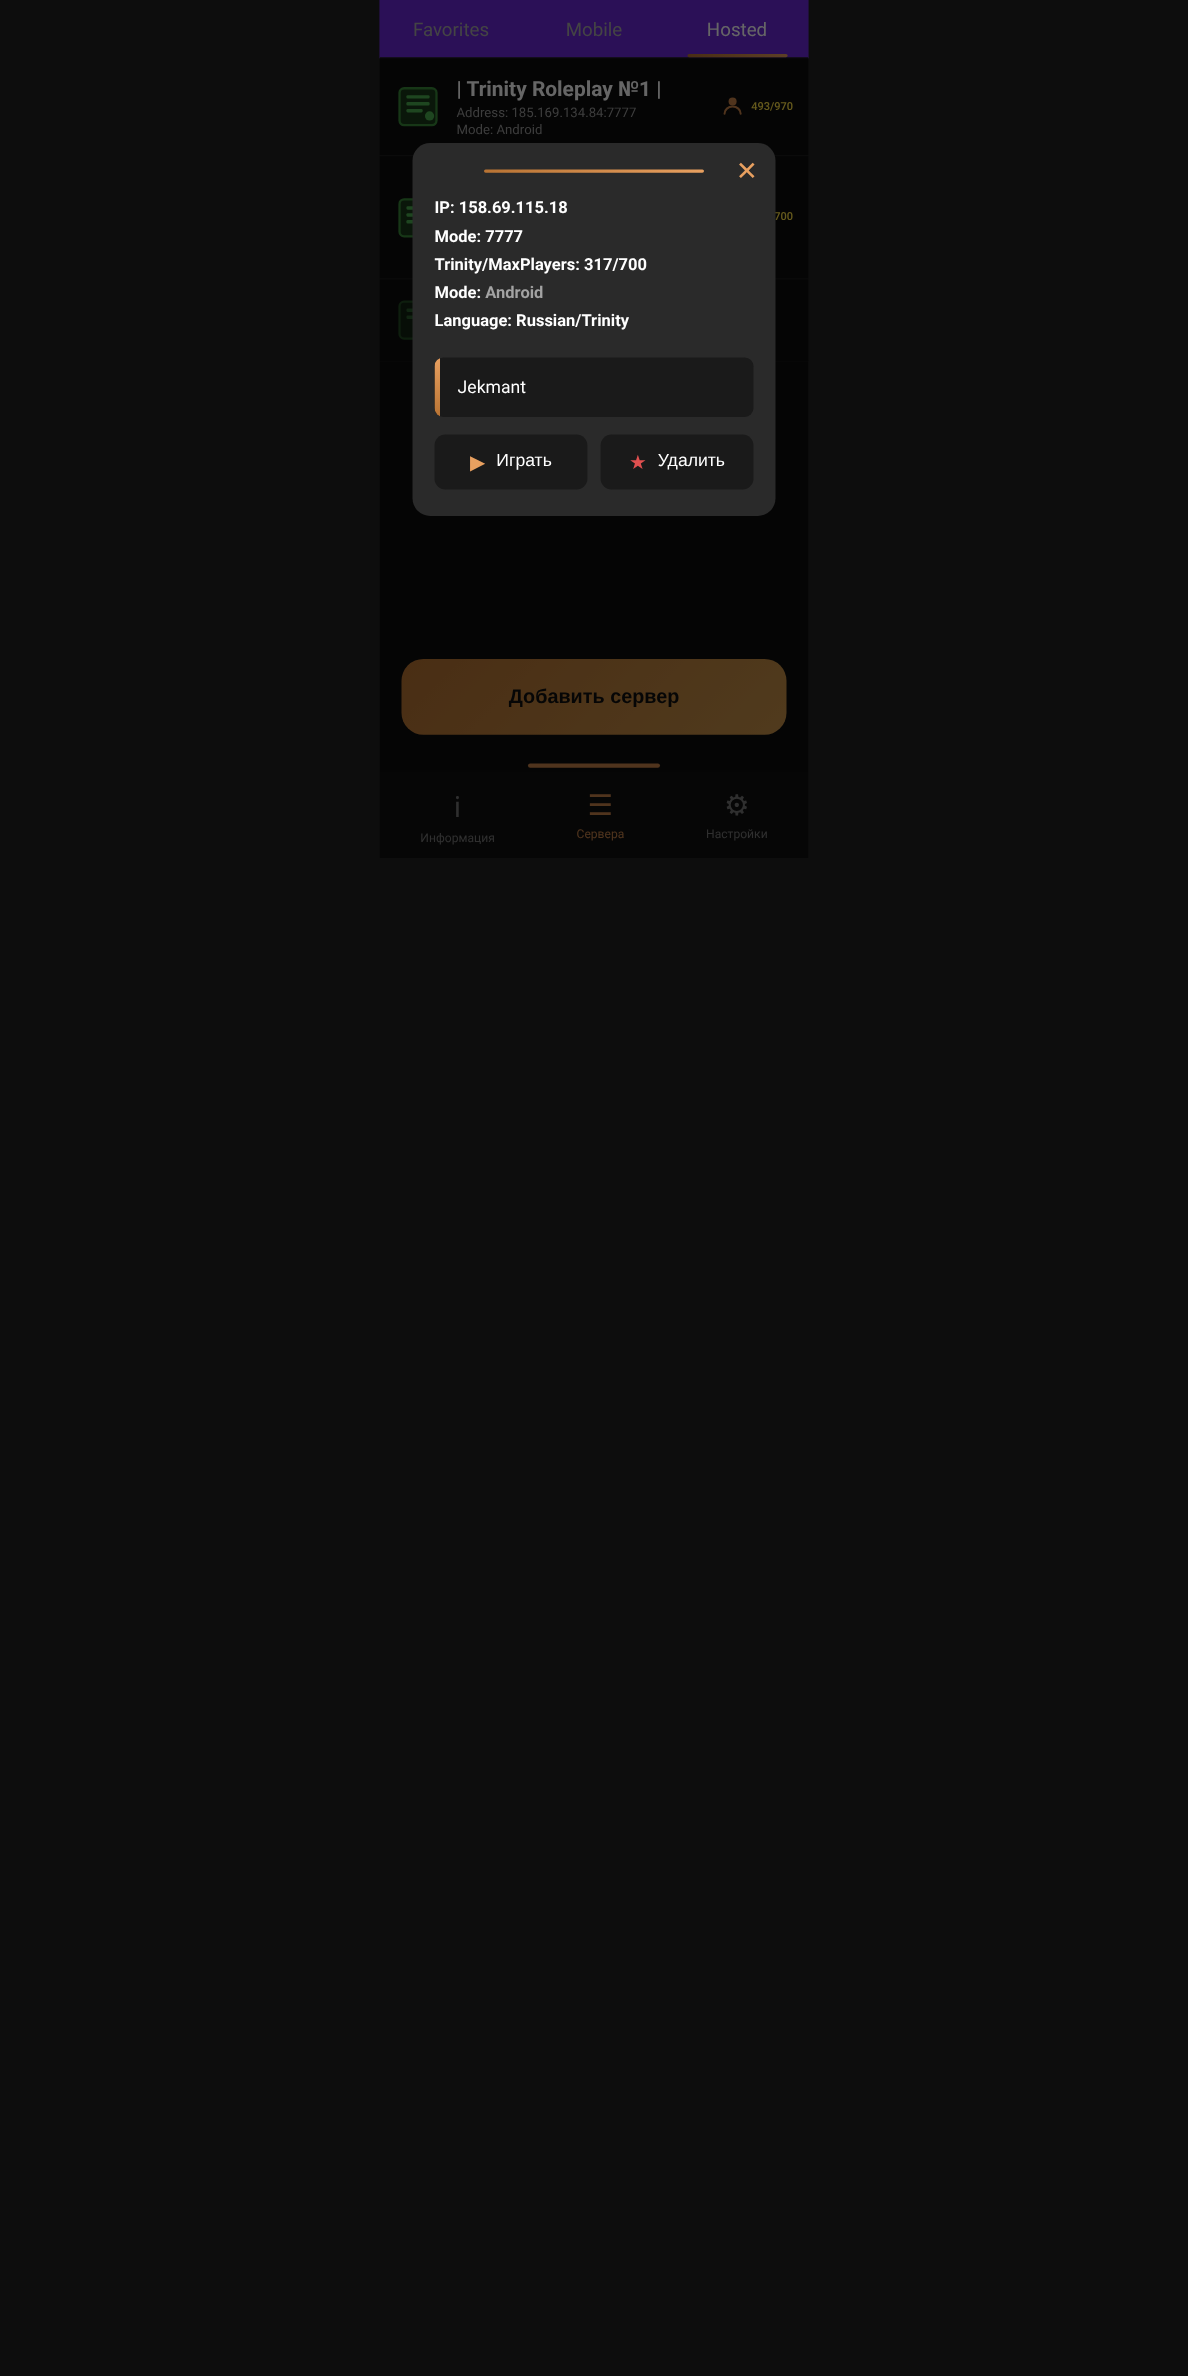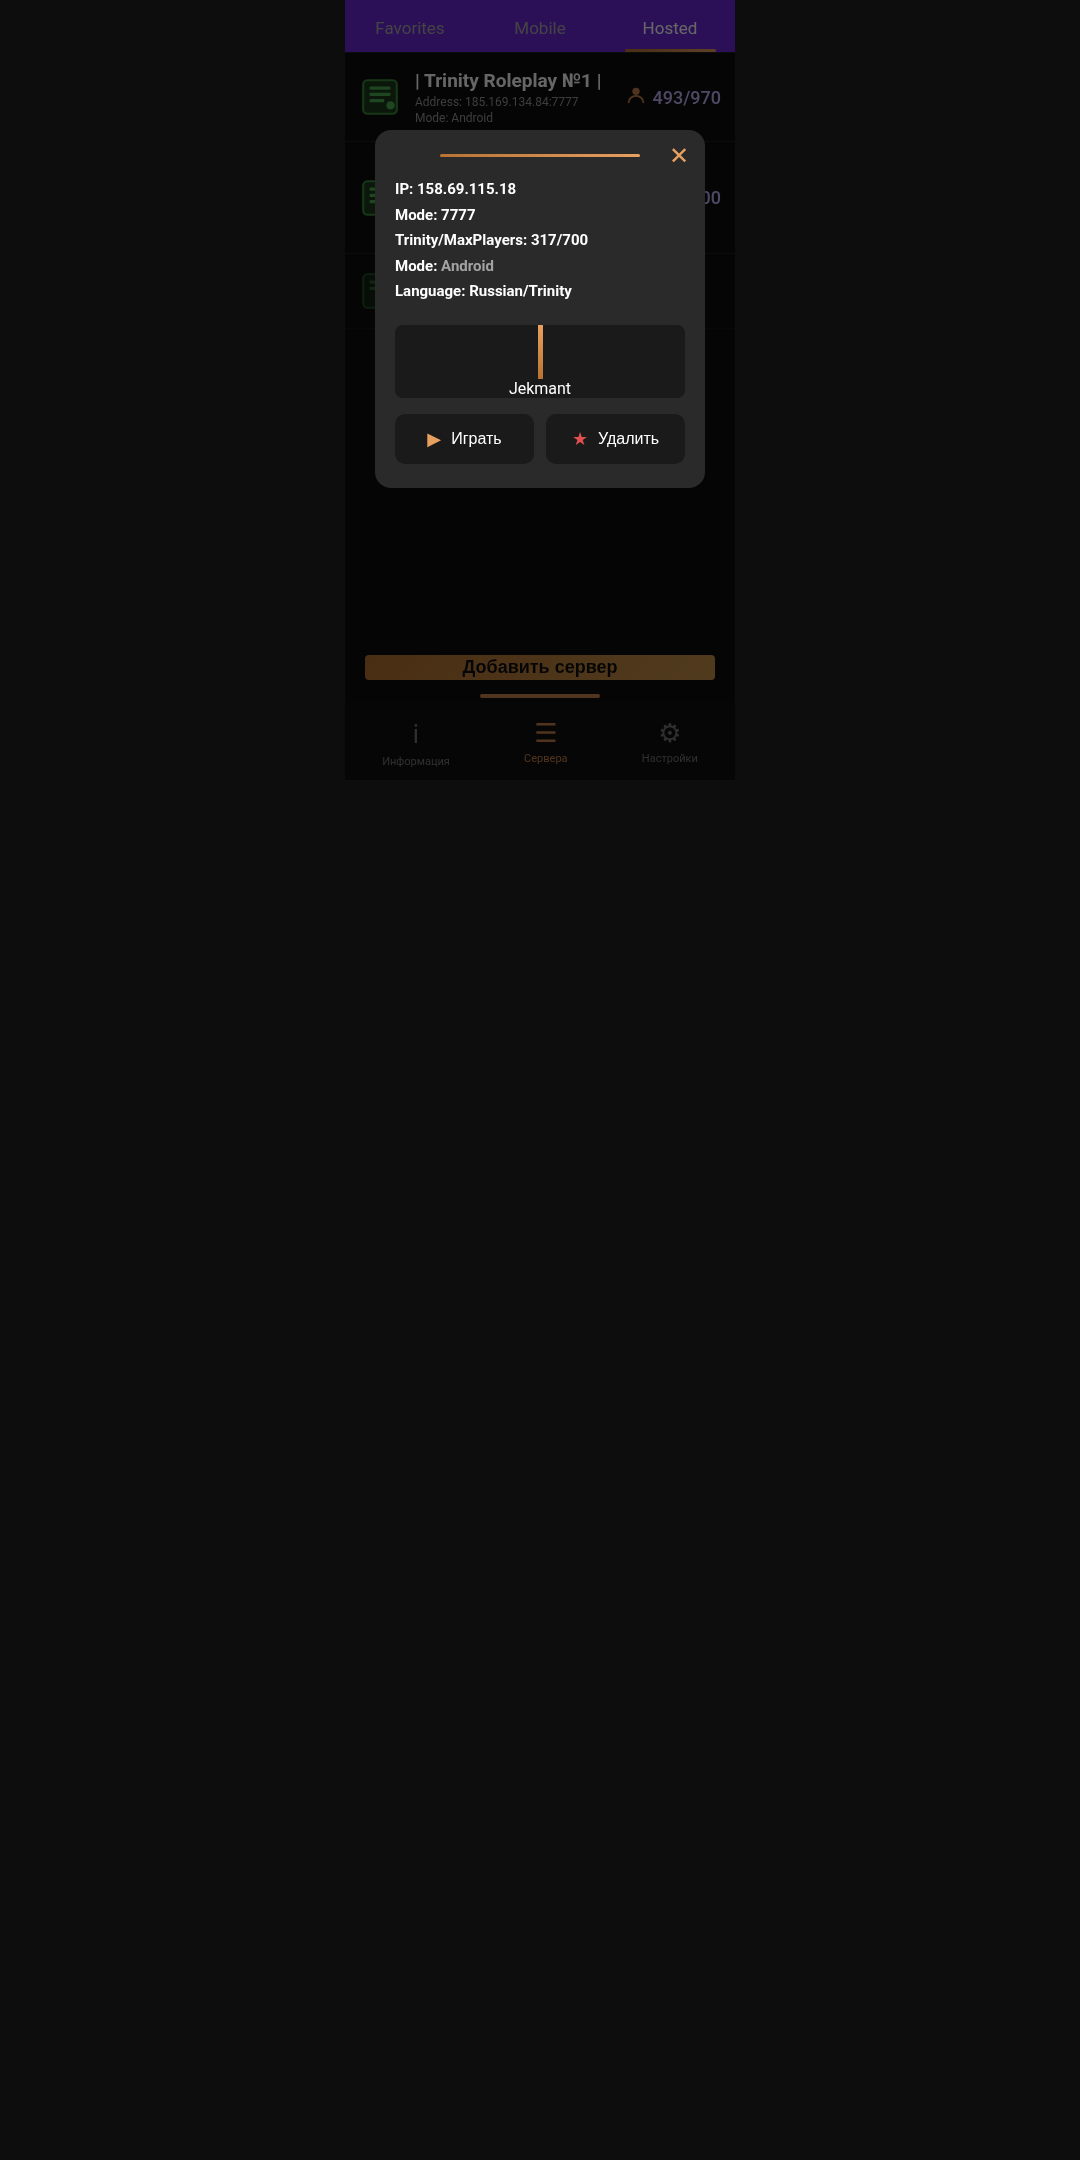--- a/index.html
+++ b/index.html
@@ -81,22 +81,22 @@
       margin-bottom: 2px;
     }
     .server-mode {
       font-size: 12px;
       color: #999;
     }
     .server-players {
       display: flex;
       align-items: center;
       gap: 6px;
-      color: #c4b5fd;
-      font-size: 18px;
+      color: #fde047;
+      font-size: 10px;
       font-weight: 500;
     }
     .player-icon svg {
       width: 22px;
       height: 22px;
     }
 
     
     .overlay {
       position: absolute;
@@ -158,21 +158,20 @@
     }
 
     
     .nickname-field {
       background: #1a1a1a;
       border-radius: 8px;
       display: flex;
       align-items: center;
       margin-bottom: 16px;
       overflow: hidden;
-      flex-direction: column;
     }
     .nickname-accent {
       width: 5px;
       height: 54px;
       background: linear-gradient(180deg, #e8a060, #b87333);
       flex-shrink: 0;
     }
     .nickname-text {
       font-size: 16px;
       color: #ffffff;
@@ -204,27 +203,27 @@
       font-size: 18px;
     }
     .btn-delete .icon-star {
       color: #e05050;
       font-size: 18px;
     }
 
     
     .add-server-btn {
       position: absolute;
-      bottom: 100px;
+      bottom: 112px;
       left: 20px;
       right: 20px;
       background: linear-gradient(135deg, #b87333, #c8934a);
       border: none;
-      border-radius: 4px;
-      padding: 2px;
+      border-radius: 20px;
+      padding: 24px;
       color: #111;
       font-size: 18px;
       font-weight: 600;
       text-align: center;
       cursor: pointer;
     }
 
     
     .home-indicator {
       position: absolute;

